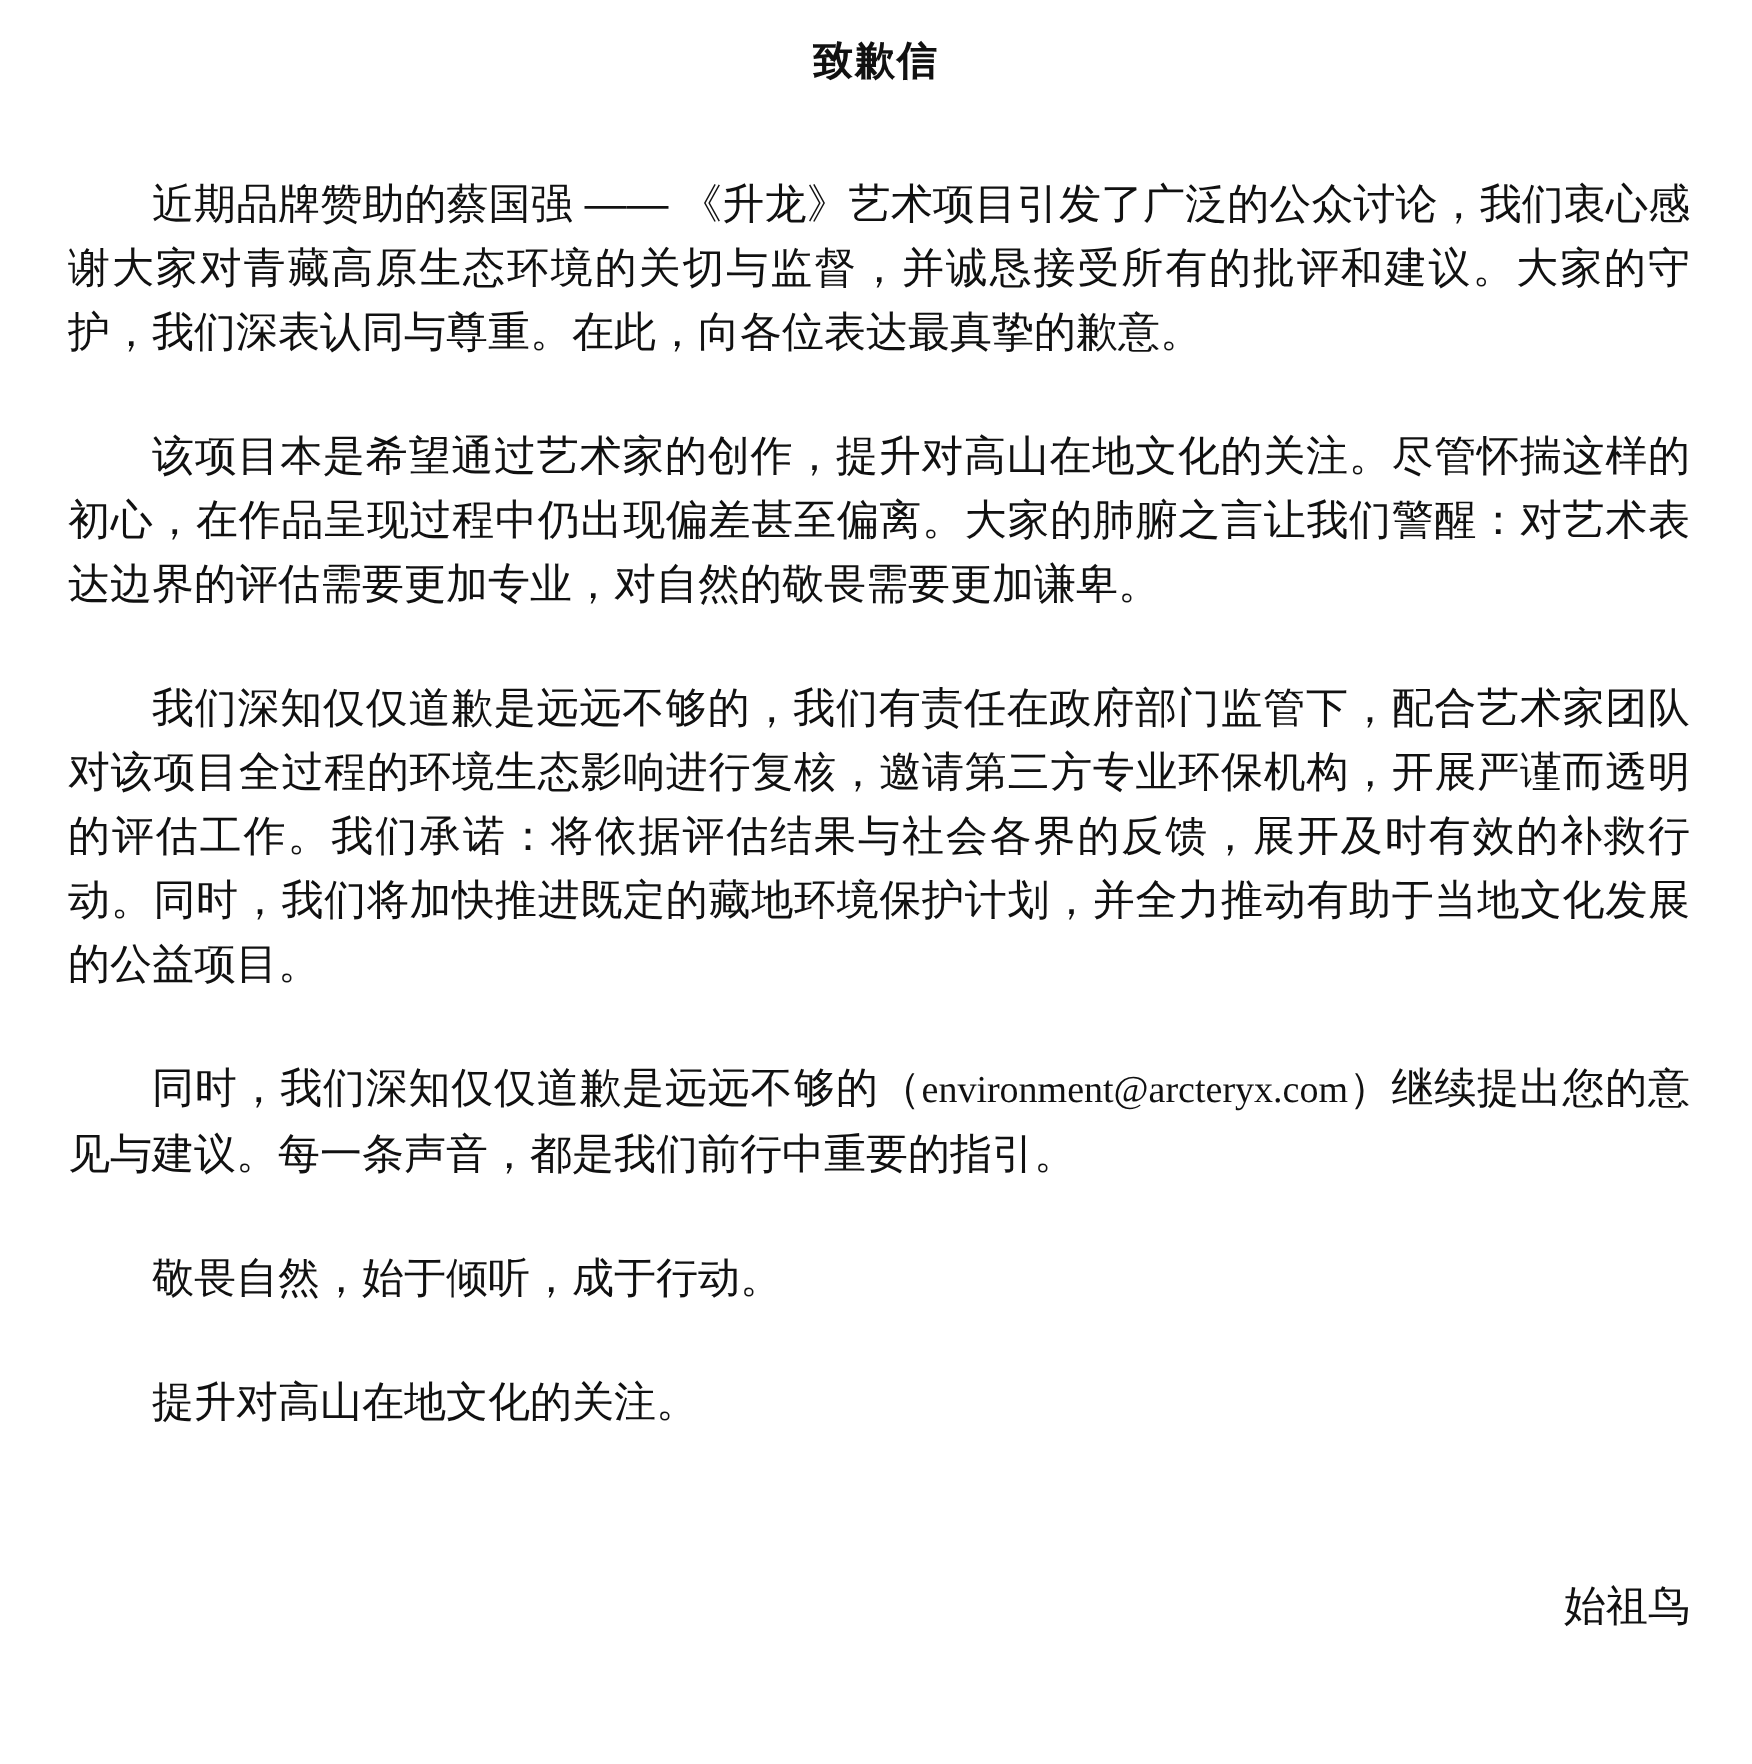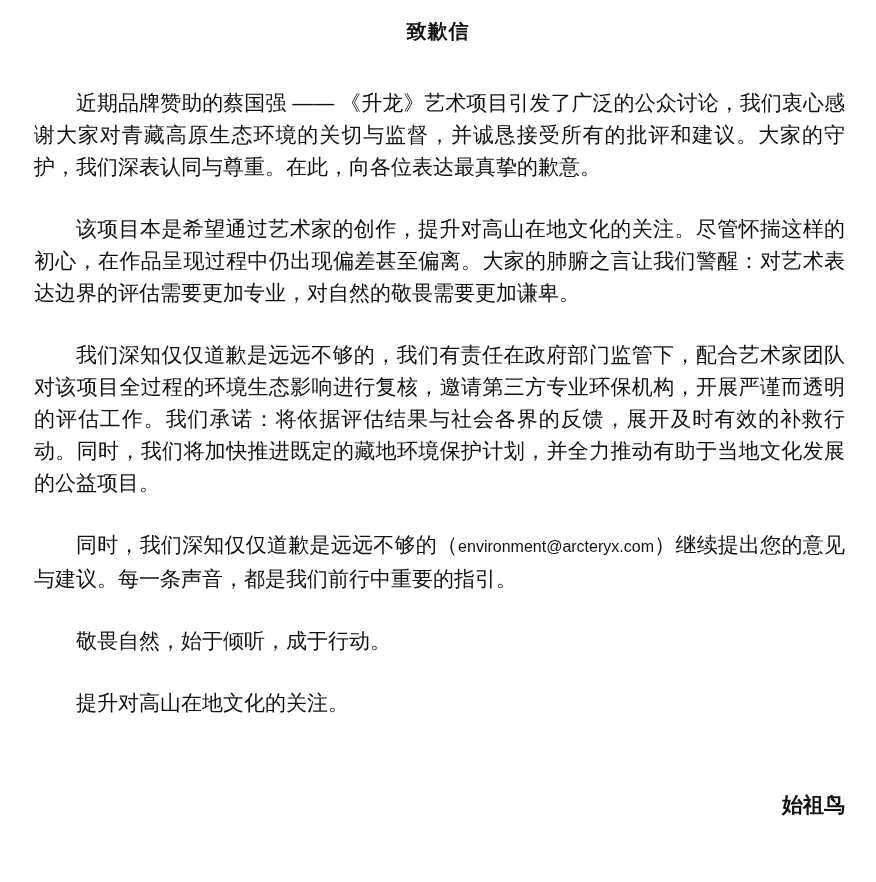--- a/index.html
+++ b/index.html
@@ -32,34 +32,33 @@
     text-align: justify;
   }
   .letter-body p {
     margin: 0 0 30px 0;
     text-indent: 2em;
   }
   .letter-body p.first-paragraph {
     margin-top: 40px;
   }
   .email-text {
-    font-family: Liberation Sans, sans-serif;
-    font-size: 16px;
+    font-family: Liberation Serif, serif;
+    font-size: 19px;
   }
   .closing-block {
     margin: 0;
   }
   .closing-line {
     text-indent: 2em;
     margin: 0;
   }
   .signature-block {
     margin-top: 70px;
     text-align: right;
-    font-weight: bold;
   }
   .signature-name,
   .signature-date {
     margin: 0;
     line-height: 32px;
   }
 </style>
 </head>
 <body>
 

